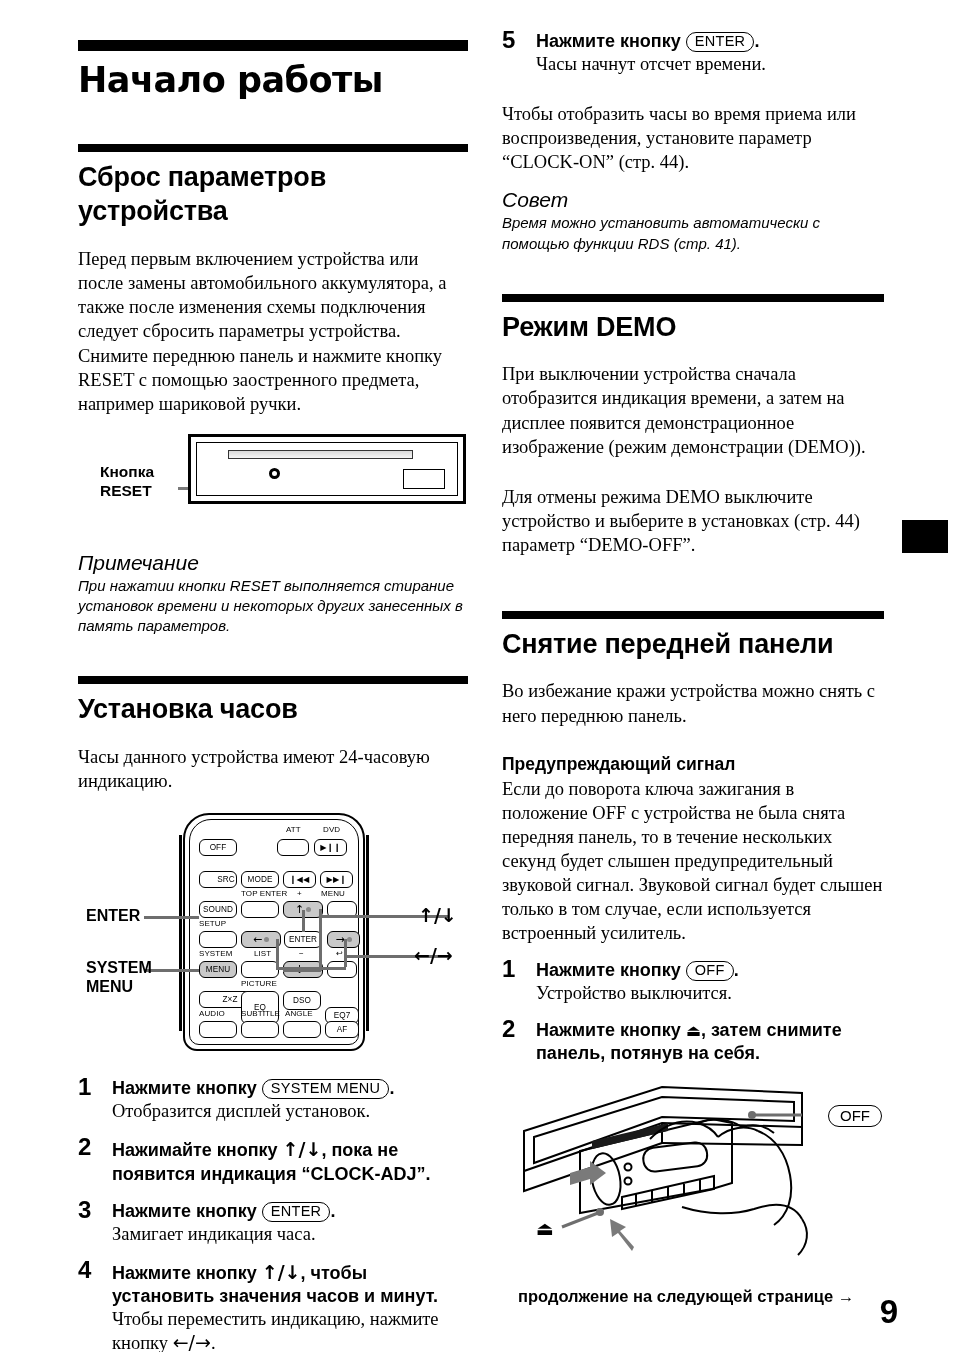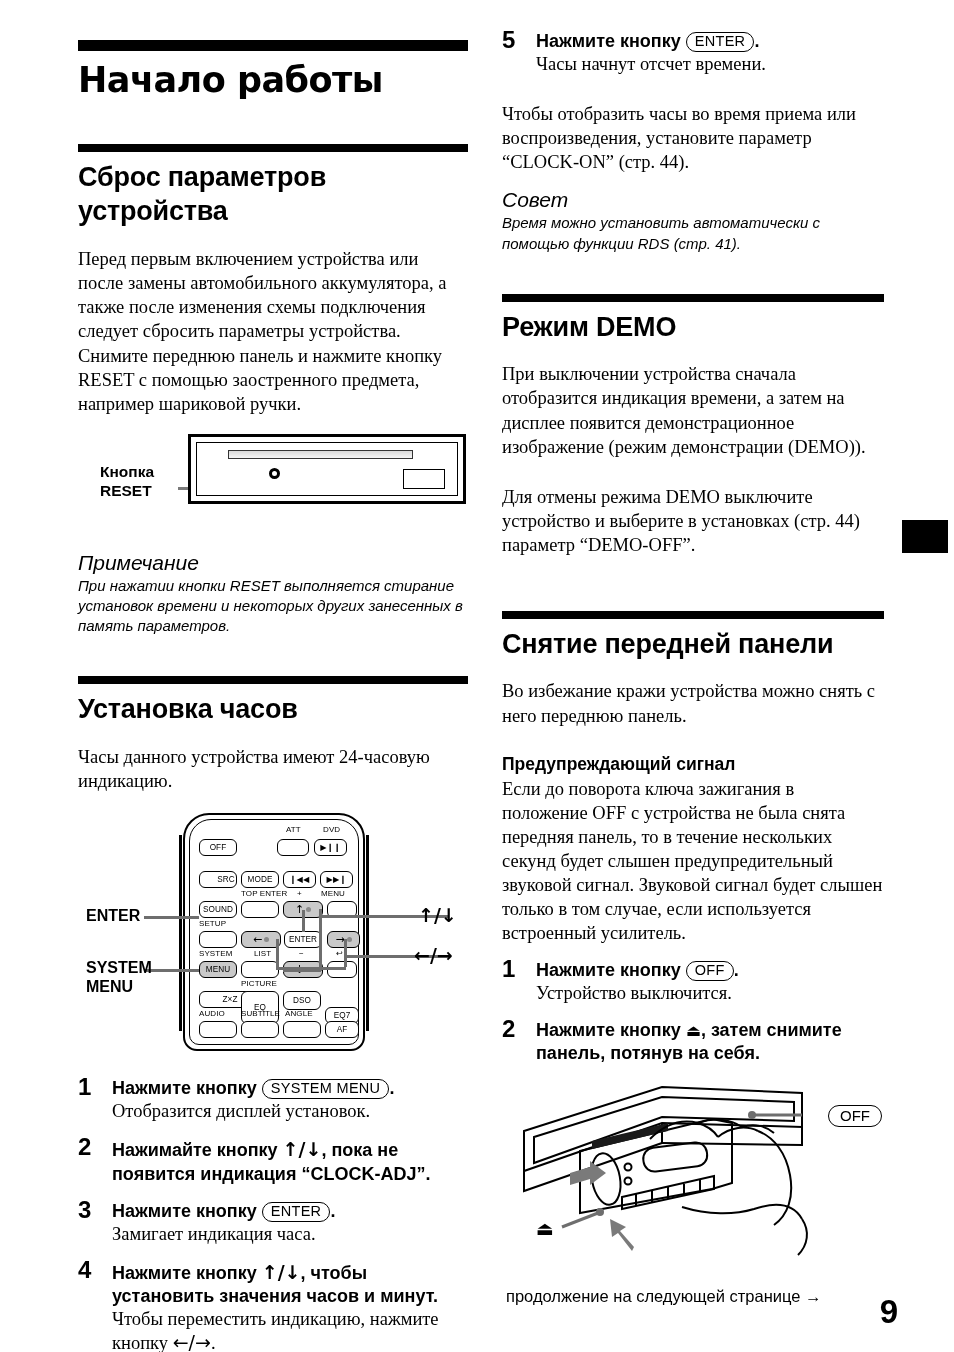--- a/index.html
+++ b/index.html
@@ -206,23 +206,23 @@
     background:#fff;
   }
   .eject-glyph {
     position:absolute; left:34px; top:140px;
     font-family:"DejaVu Sans", sans-serif;
     font-size:19px; line-height:1;
   }
 
   .footer-cont {
     font-family:"Liberation Sans", sans-serif;
-    font-weight:normal;
+    font-weight:bold;
     font-size:16.5px;
-    margin:4px;
+    margin:16px;
   }
   .pagenum {
     position:absolute; right:56px; bottom:24px;
     font-family:"Liberation Sans", sans-serif;
     font-weight:bold;
     font-size:33px;
     line-height:1;
   }
   .tab-mark {
     position:absolute; right:6px; top:520px; width:46px; height:33px; background:#000;

